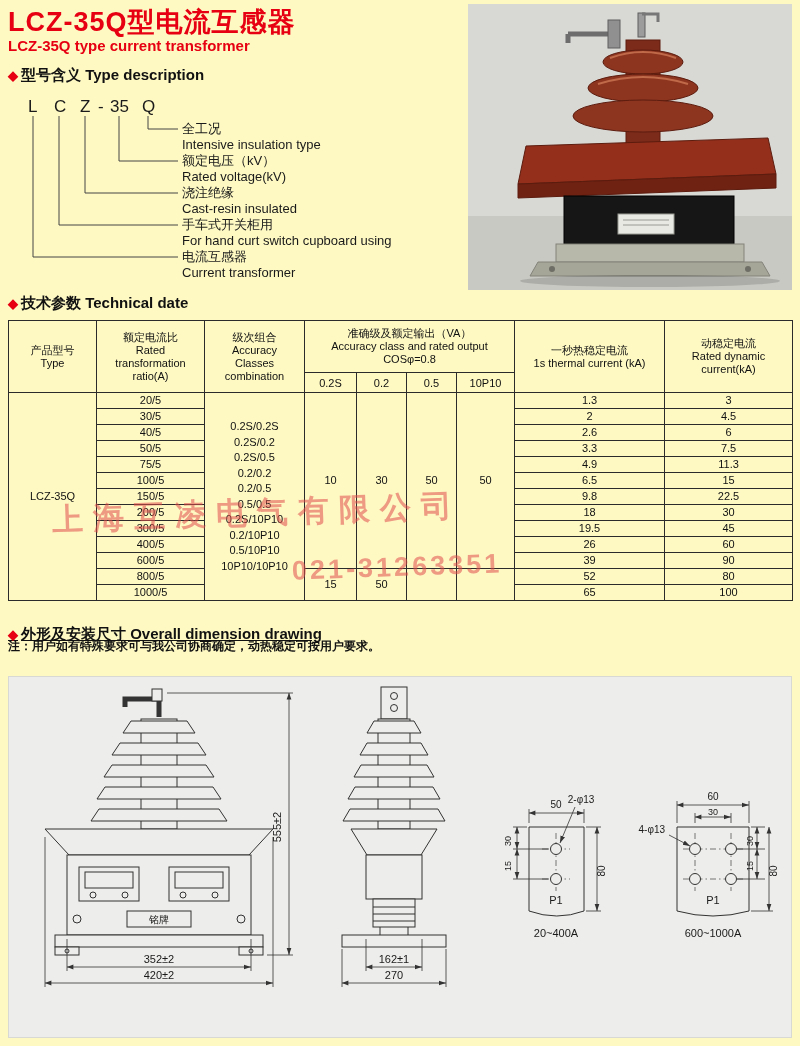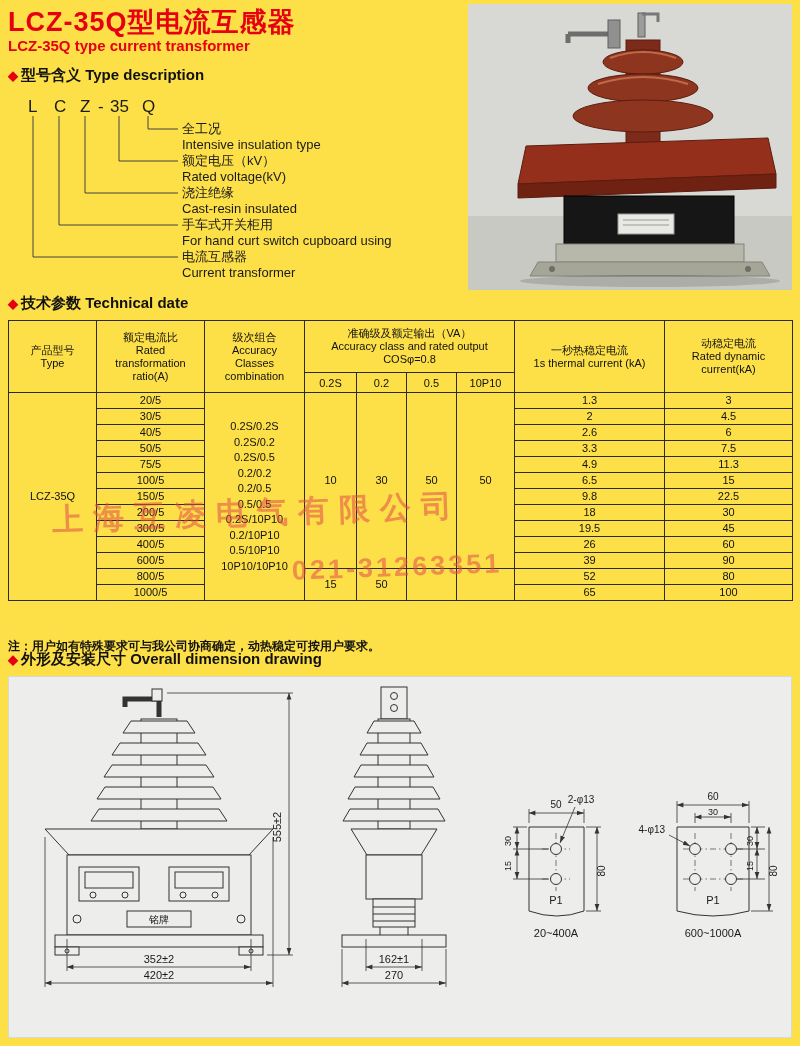--- a/index.html
+++ b/index.html
@@ -1,27 +1,27 @@
 <!DOCTYPE html>
 <html><head>
 <meta charset="utf-8">
 <style>
   * { margin:0; padding:0; box-sizing:border-box; }
   html,body { background:#ffffff; }
   body { width:800px; height:1046px; font-family:"Liberation Sans", sans-serif; }
-  .page { position:relative; width:800px; height:1046px; background:#fde047; overflow:hidden; }
+  .page { position:relative; width:800px; height:1046px; background:#fef9c3; overflow:hidden; }
 
   .title-cn { position:absolute; left:8px; top:4px; font-size:27px; font-weight:bold; color:#e60012; letter-spacing:1px; white-space:nowrap; }
   .title-en { position:absolute; left:8px; top:37px; font-size:15px; font-weight:bold; color:#e60012; }
 
   .sec { position:absolute; font-size:15px; font-weight:bold; color:#111; white-space:nowrap; }
   .sec .diamond { color:#e60012; font-size:13px; margin-right:3px; }
   #sec1 { left:8px; top:66px; }
   #sec2 { left:8px; top:294px; }
-  #sec3 { left:8px; top:650px; }
+  #sec3 { left:8px; top:625px;text-decoration:underline; }
 
   .type-svg { position:absolute; left:10px; top:88px; }
   .photo { position:absolute; left:468px; top:4px; width:324px; height:286px; }
 
   .tech-table { position:absolute; left:8px; top:320px; width:784px; border-collapse:collapse; table-layout:fixed; color:#111; }
   .tech-table th, .tech-table td { border:1px solid #2b2b2b; text-align:center; vertical-align:middle; padding:0; font-weight:normal; font-size:11px; }
   .tech-table thead tr.h1 th { height:52px; line-height:13px; }
   .tech-table thead tr.h2 th { height:20px;margin-left:12px; }
   .tech-table tbody td { height:16px; line-height:15px;margin-top:40px; }
   .combos div { line-height:15.5px; }

